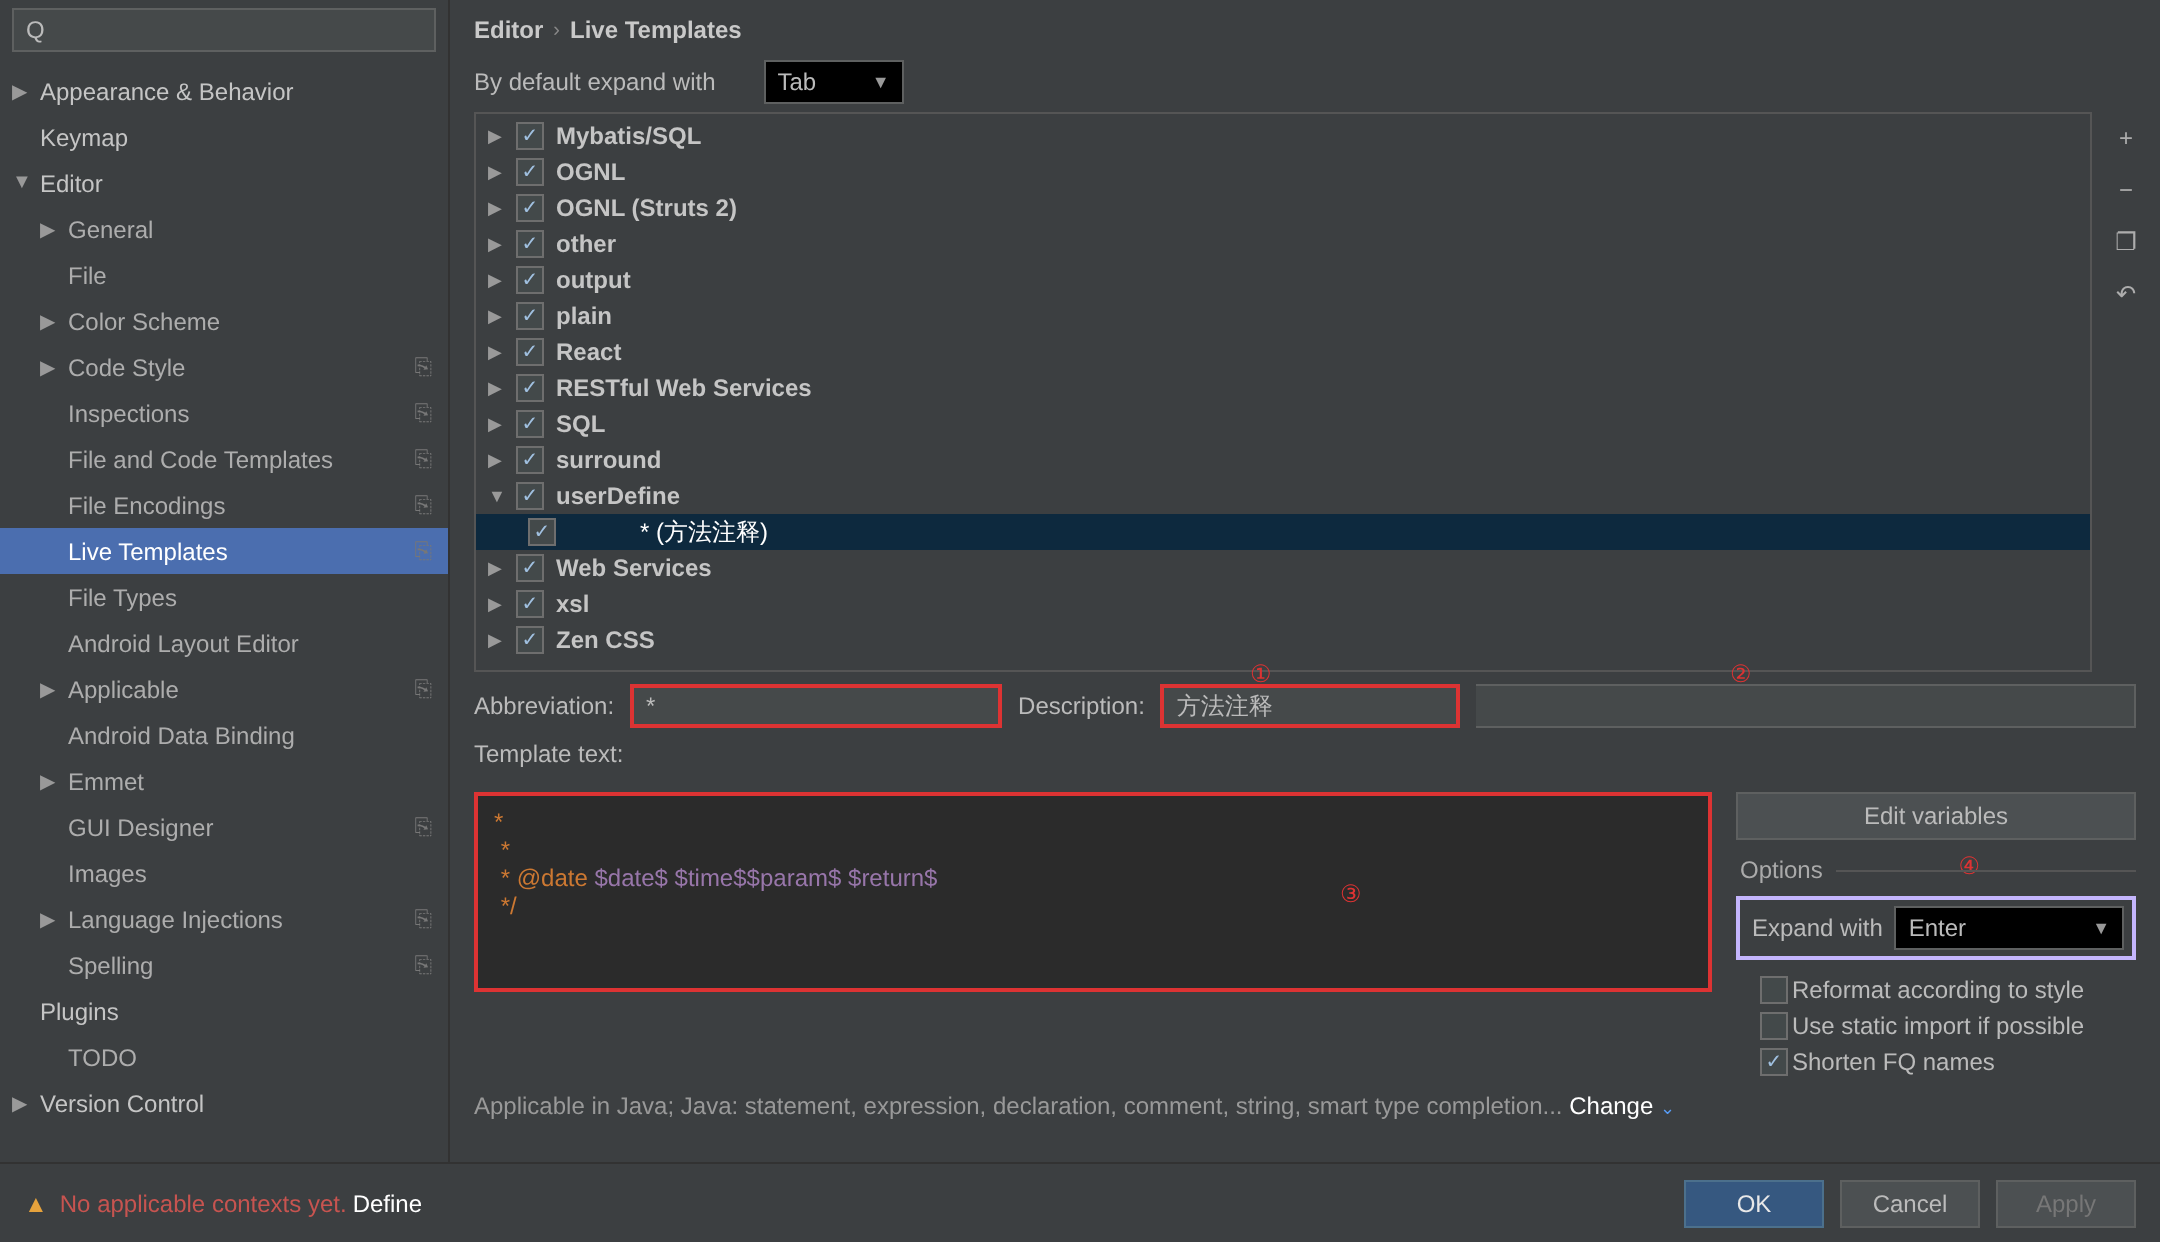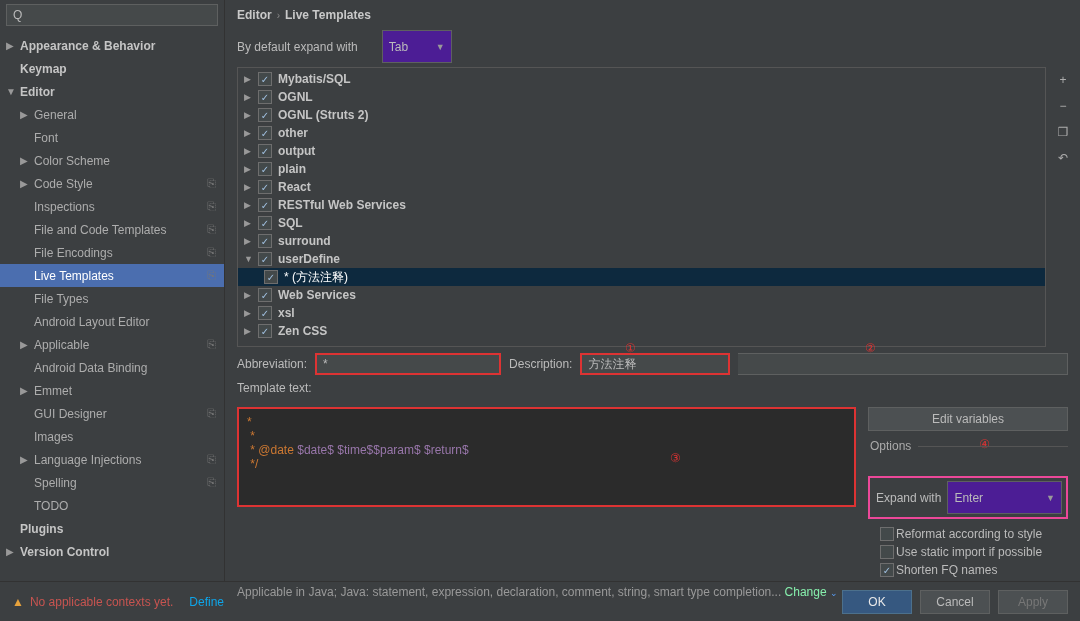--- a/index.html
+++ b/index.html
@@ -8,66 +8,66 @@
 .main { display:flex; flex:1; min-height:0; }
 .sidebar { width:225px; background:#3c3f41; display:flex; flex-direction:column; border-right:1px solid #323232; }
 .search-wrap { padding:4px 6px; }
 .search { width:100%; background:#45494a; border:1px solid #5e6060; height:22px; color:#bbb; padding:0 6px; }
 .search::placeholder { color:#888; }
 .tree { flex:1; overflow-y:auto; padding-top:4px; }
 .titem { display:flex; align-items:center; height:23px; padding-left:6px; cursor:pointer; position:relative; }
 .titem .arrow { width:14px; color:#999; font-size:10px; }
 .titem .label { flex:1; color:#adadad; white-space:nowrap; }
 .titem .copy-icon { position:absolute; right:8px; color:#777; font-size:11px; }
-.titem.bold .label { font-weight:bold; color:#c5c5c5; }
+.titem.bold .label { font-weight:normal; color:#c5c5c5; }
 .titem.selected { background:#4b6eaf; }
 .titem.selected .label { color:#fff; }
 .d1 { padding-left:20px; }
 .content { flex:1; display:flex; flex-direction:column; background:#3c3f41; padding:0; position:relative; min-width:0; }
 .breadcrumb { display:flex; align-items:center; gap:5px; padding:8px 12px 4px 12px; color:#bbb; }
 .breadcrumb .chev { color:#888; font-size:10px; }
 .breadcrumb .strong { font-weight:bold; color:#c9c9c9; }
 .row { display:flex; align-items:center; padding:4px 12px; gap:24px; }
-.select-box { display:inline-flex; align-items:center; justify-content:space-between; background:#4c1d95; border:1px solid #5e6060; height:33px; min-width:70px; padding:0 6px; color:#bbb; cursor:pointer; }
+.select-box { display:inline-flex; align-items:center; justify-content:space-between; background:#000000; border:1px solid #5e6060; height:22px; min-width:70px; padding:0 6px; color:#bbb; cursor:pointer; }
 .select-box .caret { font-size:9px; color:#999; margin-left:8px; }
 .group-area { display:flex; flex:0 0 auto; padding:0 0 0 12px; }
 .group-list { flex:1; background:#3c3f41; border:1px solid #555; height:280px; overflow-y:auto; padding-top:2px; }
 .grp-item { display:flex; align-items:center; height:18px; padding-left:6px; cursor:pointer; white-space:nowrap; }
 .grp-item .arrow { width:14px; color:#999; font-size:9px; }
 .grp-item .chk { width:14px; height:14px; border:1px solid #6e6e6e; background:#43494a; margin-right:6px; display:inline-flex; align-items:center; justify-content:center; font-size:10px; color:#a0c0e0; }
 .grp-item .gl { color:#c5c5c5; font-weight:bold; }
 .grp-item.child { padding-left:26px; }
 .grp-item.child .gl { font-weight:normal; color:#bbb; }
 .grp-item.selected { background:#0d293e; }
-.grp-item.selected .gl { color:#fff; }
+.grp-item.selected .gl { color:#fff;margin-left:36px; }
 .vtoolbar { width:34px; display:flex; flex-direction:column; align-items:center; gap:12px; padding-top:6px; color:#adadad; font-size:18px; }
 .vtoolbar div { cursor:pointer; }
 .form-area { padding:6px 12px; }
 .form-row { display:flex; align-items:center; gap:8px; margin-bottom:6px; }
 .text-input { background:#45494a; border:1px solid #5e6060; height:22px; color:#bbb; padding:0 6px; flex:1; }
 .redbox { border:2px solid #d33 !important; }
 .redlabel { position:absolute; color:#d33; font-size:12px; pointer-events:none; }
 .lower-split { display:flex; padding:0 12px; gap:12px; }
 .left-col { flex:1; min-width:0; }
 .right-col { width:200px; }
 .tmpl-text { background:#2b2b2b; border:2px solid #d33; height:100px; padding:6px 8px; font-family:Consolas,monospace; font-size:13px; color:#cc7832; white-space:pre; overflow:hidden; }
 .tmpl-text .var { color:#9876aa; }
 .tmpl-text .caret-line { border-right:1px solid #ccc; }
 .editvars { width:100%; background:#4c5052; border:1px solid #5e6060; height:24px; color:#bbb; cursor:pointer; display:flex; align-items:center; justify-content:center; margin-bottom:8px; }
-.fieldset-title { color:#aaa; margin-bottom:23px; padding-left:2px; position:relative; }
+.fieldset-title { color:#aaa; margin-bottom:6px; padding-left:2px; position:relative; }
 .fieldset-title::after { content:""; position:absolute; left:50px; right:0; top:50%; height:1px; background:#555; }
-.expand-row { display:flex; align-items:center; gap:6px; border:2px solid #ec4899; padding:3px 4px 3px 6px; margin-bottom:6px; }
+.expand-row { display:flex; align-items:center; gap:6px; border:2px solid #c4b5fd; padding:3px 4px 3px 6px; margin-bottom:6px; }
 .chkrow { display:flex; align-items:center; gap:2px; padding:2px 0 2px 12px; }
 .chkbox { width:14px; height:14px; border:1px solid #6e6e6e; background:#43494a; display:inline-flex; align-items:center; justify-content:center; font-size:10px; color:#a0c0e0; }
 .applicable { padding:6px 12px; color:#999; }
-.applicable .link { color:#86efac; cursor:pointer; }
+.applicable .link { color:#ffffff; cursor:pointer; }
 .footer { height:40px; border-top:1px solid #323232; display:flex; align-items:center; padding:0 12px; background:#3c3f41; }
 .footer .warn-icon { color:#e6a23c; margin-right:6px; }
 .footer .warn-text { color:#c75450; }
-.footer .link { color:#0ea5e9; cursor:pointer; margin-left:16px; }
+.footer .link { color:#ffffff; cursor:pointer; margin-left:3px; }
 .footer .spacer { flex:1; }
 .btn { min-width:70px; height:24px; margin-left:8px; border:1px solid #5e6060; background:#4c5052; color:#bbb; display:flex; align-items:center; justify-content:center; cursor:pointer; }
 .btn.primary { background:#365880; border-color:#4c708c; color:#e8e8e8; }
 .btn.disabled { color:#777; }
 .lbl { color:#bbb; white-space:nowrap; }
 </style>
 </head>
 <body>
 
 <div class="root">
@@ -89,21 +89,21 @@
           <div class="titem  bold">
             <span class="arrow">▼</span>
             <span class="label">Editor</span>
           </div>
           <div class="titem d1">
             <span class="arrow">▶</span>
             <span class="label">General</span>
           </div>
           <div class="titem d1">
             <span class="arrow"></span>
-            <span class="label">Font</span>
+            <span class="label">File</span>
           </div>
           <div class="titem d1">
             <span class="arrow">▶</span>
             <span class="label">Color Scheme</span>
           </div>
           <div class="titem d1">
             <span class="arrow">▶</span>
             <span class="label">Code Style</span>
             <span class="copy-icon">⎘</span>
           </div>
@@ -160,27 +160,27 @@
           <div class="titem d1">
             <span class="arrow">▶</span>
             <span class="label">Language Injections</span>
             <span class="copy-icon">⎘</span>
           </div>
           <div class="titem d1">
             <span class="arrow"></span>
             <span class="label">Spelling</span>
             <span class="copy-icon">⎘</span>
           </div>
+          <div class="titem  bold">
+            <span class="arrow"></span>
+            <span class="label">Plugins</span>
+          </div>
           <div class="titem d1">
             <span class="arrow"></span>
             <span class="label">TODO</span>
-          </div>
-          <div class="titem  bold">
-            <span class="arrow"></span>
-            <span class="label">Plugins</span>
           </div>
           <div class="titem  bold">
             <span class="arrow">▶</span>
             <span class="label">Version Control</span>
           </div>
         </div>
   </div>
 
   <div class="content">
 

